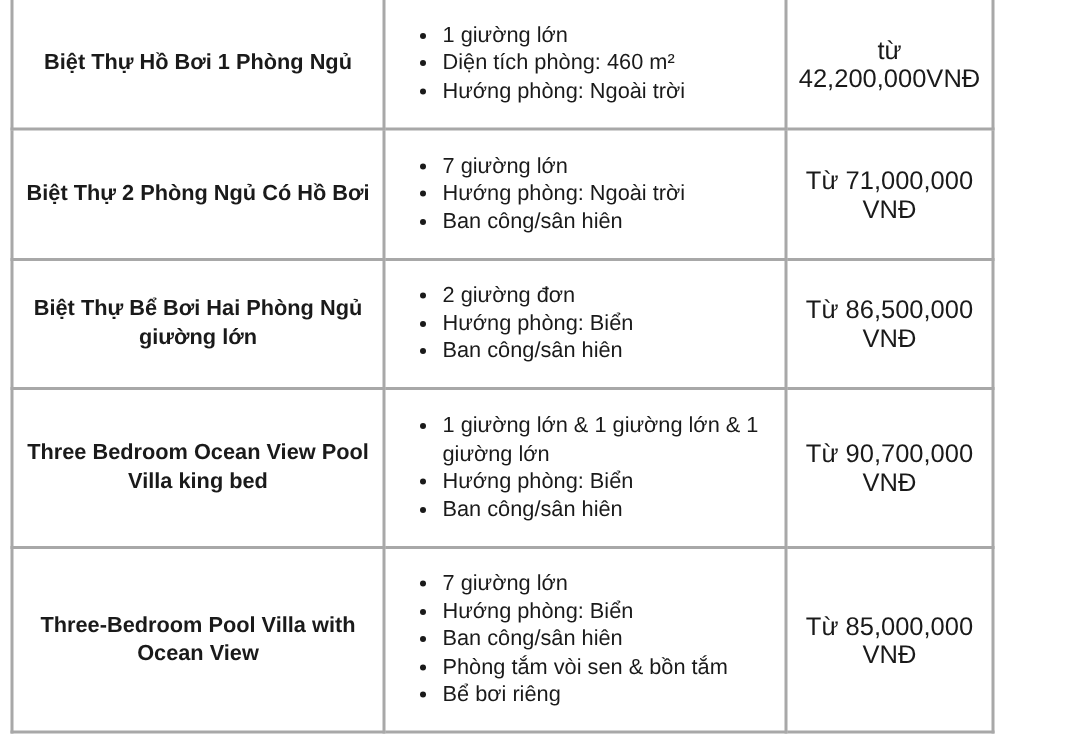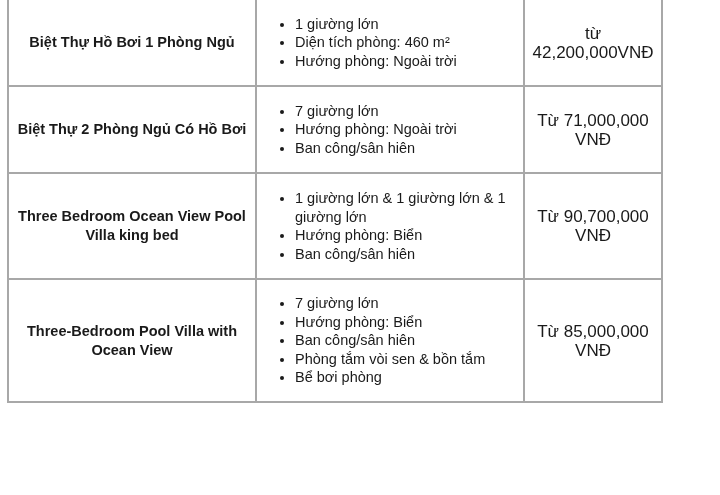--- a/index.html
+++ b/index.html
@@ -90,38 +90,49 @@
       <td class="name">Biệt Thự 2 Phòng Ngủ Có Hồ Bơi</td>
       <td class="features">
         <ul>
           <li>7 giường lớn</li>
           <li>Hướng phòng: Ngoài trời</li>
           <li>Ban công/sân hiên</li>
         </ul>
       </td>
       <td class="price">Từ 71,000,000 VNĐ</td>
     </tr>
+    <tr class="r3">
+      <td class="name">Biệt Thự Bể Bơi Hai Phòng Ngủ giường lớn</td>
+      <td class="features">
+        <ul>
+          <li>2 giường đơn</li>
+          <li>Hướng phòng: Biển</li>
+          <li>Ban công/sân hiên</li>
+        </ul>
+      </td>
+      <td class="price">Từ 86,500,000 VNĐ</td>
+    </tr>
     <tr class="r4">
       <td class="name">Three Bedroom Ocean View Pool Villa king bed</td>
       <td class="features">
         <ul>
           <li>1 giường lớn &amp; 1 giường lớn &amp; 1 giường lớn</li>
           <li>Hướng phòng: Biển</li>
           <li>Ban công/sân hiên</li>
         </ul>
       </td>
       <td class="price">Từ 90,700,000 VNĐ</td>
     </tr>
     <tr class="r5">
       <td class="name">Three-Bedroom Pool Villa with Ocean View</td>
       <td class="features">
         <ul>
           <li>7 giường lớn</li>
           <li>Hướng phòng: Biển</li>
           <li>Ban công/sân hiên</li>
           <li>Phòng tắm vòi sen &amp; bồn tắm</li>
-          <li>Bể bơi phòng</li>
+          <li>Bể bơi riêng</li>
         </ul>
       </td>
       <td class="price">Từ 85,000,000 VNĐ</td>
     </tr>
   </tbody>
 </table>
 
 </body></html>

